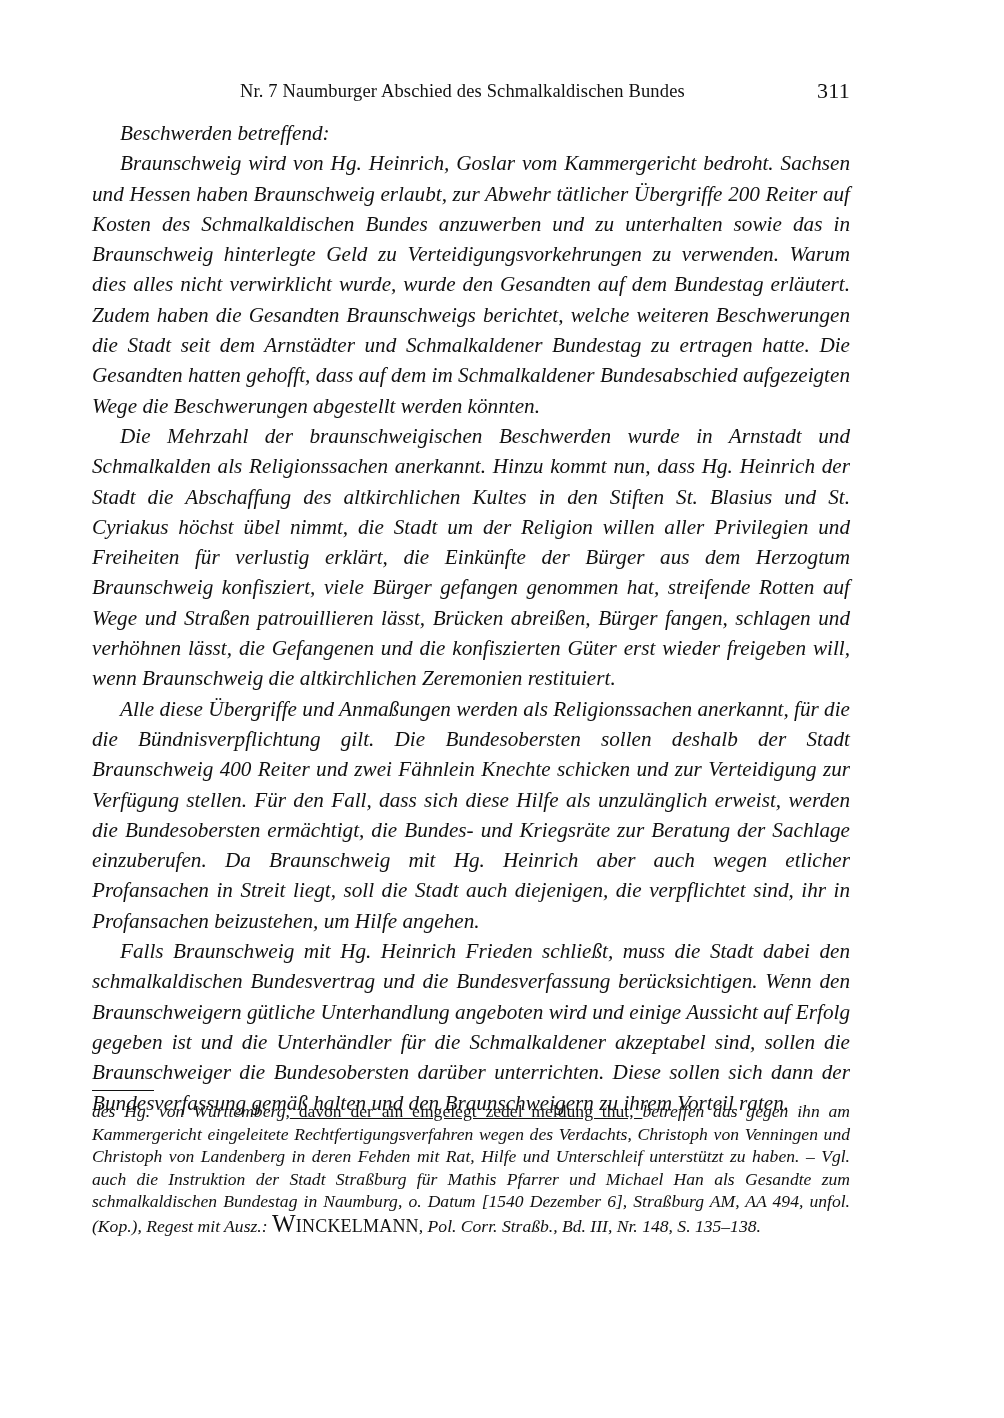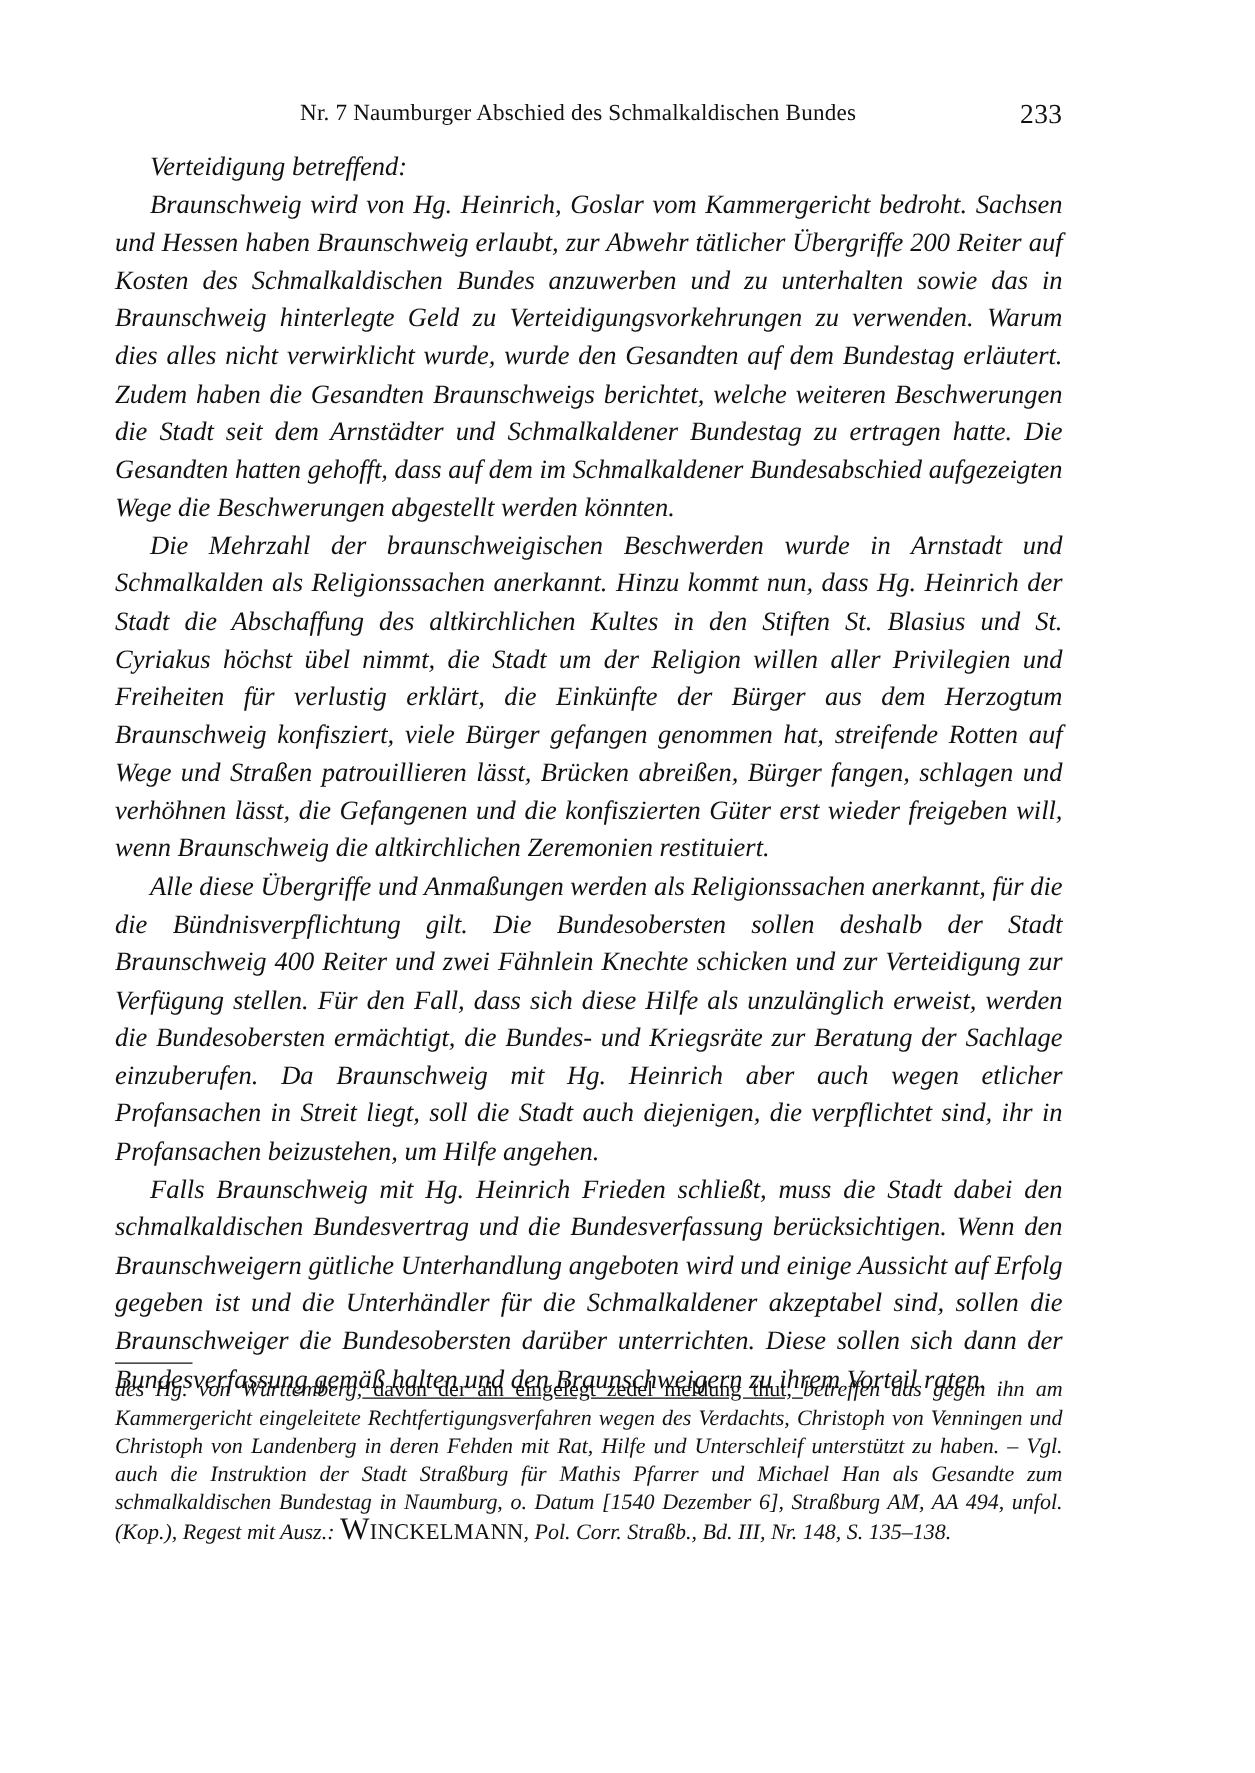--- a/index.html
+++ b/index.html
@@ -102,25 +102,25 @@
     letter-spacing: 0.2px;
   }
 </style>
 </head>
 <body>
 
 <div class="page">
 
   <div class="runhead">
     <span class="runhead-title">Nr. 7 Naumburger Abschied des Schmalkaldischen Bundes</span>
-    <span class="runhead-folio">233</span>
+    <span class="runhead-folio">311</span>
   </div>
 
   <div class="body-block">
-    <p class="para indent">Verteidigung betreffend:</p>
+    <p class="para indent">Beschwerden betreffend:</p>
     <p class="para indent">Braunschweig wird von Hg. Heinrich, Goslar vom Kammergericht bedroht. Sachsen und Hessen haben Braunschweig erlaubt, zur Abwehr tätlicher Übergriffe 200 Reiter auf Kosten des Schmalkaldischen Bundes anzuwerben und zu unterhalten sowie das in Braunschweig hinterlegte Geld zu Verteidigungsvorkehrungen zu verwenden. Warum dies alles nicht verwirklicht wurde, wurde den Gesandten auf dem Bundestag erläutert. Zudem haben die Gesandten Braunschweigs berichtet, welche weiteren Beschwerungen die Stadt seit dem Arnstädter und Schmalkaldener Bundestag zu ertragen hatte. Die Gesandten hatten gehofft, dass auf dem im Schmalkaldener Bundesabschied aufgezeigten Wege die Beschwerungen abgestellt werden könnten.</p>
     <p class="para indent">Die Mehrzahl der braunschweigischen Beschwerden wurde in Arnstadt und Schmalkalden als Religionssachen anerkannt. Hinzu kommt nun, dass Hg. Heinrich der Stadt die Abschaffung des altkirchlichen Kultes in den Stiften St. Blasius und St. Cyriakus höchst übel nimmt, die Stadt um der Religion willen aller Privilegien und Freiheiten für verlustig erklärt, die Einkünfte der Bürger aus dem Herzogtum Braunschweig konfisziert, viele Bürger gefangen genommen hat, streifende Rotten auf Wege und Straßen patrouillieren lässt, Brücken abreißen, Bürger fangen, schlagen und verhöhnen lässt, die Gefangenen und die konfiszierten Güter erst wieder freigeben will, wenn Braunschweig die altkirchlichen Zeremonien restituiert.</p>
     <p class="para indent">Alle diese Übergriffe und Anmaßungen werden als Religionssachen anerkannt, für die die Bündnisverpflichtung gilt. Die Bundesobersten sollen deshalb der Stadt Braunschweig 400 Reiter und zwei Fähnlein Knechte schicken und zur Verteidigung zur Verfügung stellen. Für den Fall, dass sich diese Hilfe als unzulänglich erweist, werden die Bundesobersten ermächtigt, die Bundes- und Kriegsräte zur Beratung der Sachlage einzuberufen. Da Braunschweig mit Hg. Heinrich aber auch wegen etlicher Profansachen in Streit liegt, soll die Stadt auch diejenigen, die verpflichtet sind, ihr in Profansachen beizustehen, um Hilfe angehen.</p>
     <p class="para indent">Falls Braunschweig mit Hg. Heinrich Frieden schließt, muss die Stadt dabei den schmalkaldischen Bundesvertrag und die Bundesverfassung berücksichtigen. Wenn den Braunschweigern gütliche Unterhandlung angeboten wird und einige Aussicht auf Erfolg gegeben ist und die Unterhändler für die Schmalkaldener akzeptabel sind, sollen die Braunschweiger die Bundesobersten darüber unterrichten. Diese sollen sich dann der Bundesverfassung gemäß halten und den Braunschweigern zu ihrem Vorteil raten.</p>
   </div>
 
   <div class="fn-rule"></div>
 
   <p class="footnote">
     <span>des Hg. von Württemberg,</span><span class="roman"> davon der ain eingelegt zedel meldung thut, </span><span>betreffen das gegen ihn am Kammergericht eingeleitete Rechtfertigungsverfahren wegen des Verdachts, Christoph von Venningen und Christoph von Landenberg in deren Fehden mit Rat, Hilfe und Unterschleif unterstützt zu haben. – Vgl. auch die Instruktion der Stadt Straßburg für Mathis Pfarrer und Michael Han als Gesandte zum schmalkaldischen Bundestag in Naumburg, o. Datum [1540 Dezember 6], Straßburg AM, AA 494, unfol. (Kop.), Regest mit Ausz.: </span><span class="smallcaps">Winckelmann</span><span>, Pol. Corr. Straßb., Bd. III, Nr. 148, S. 135–138.</span>

